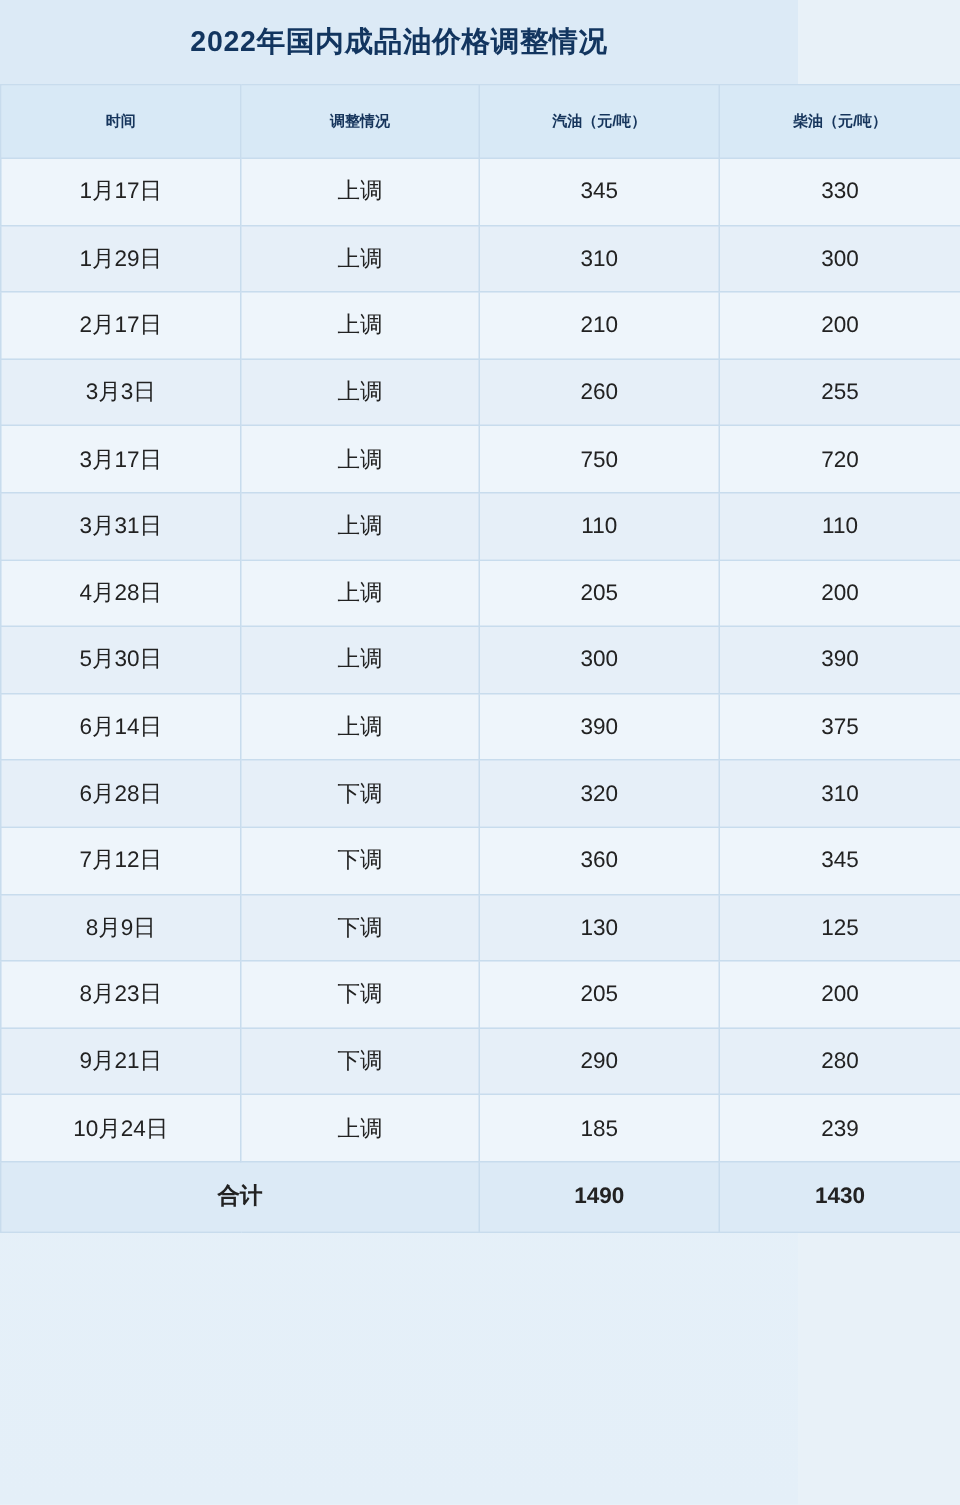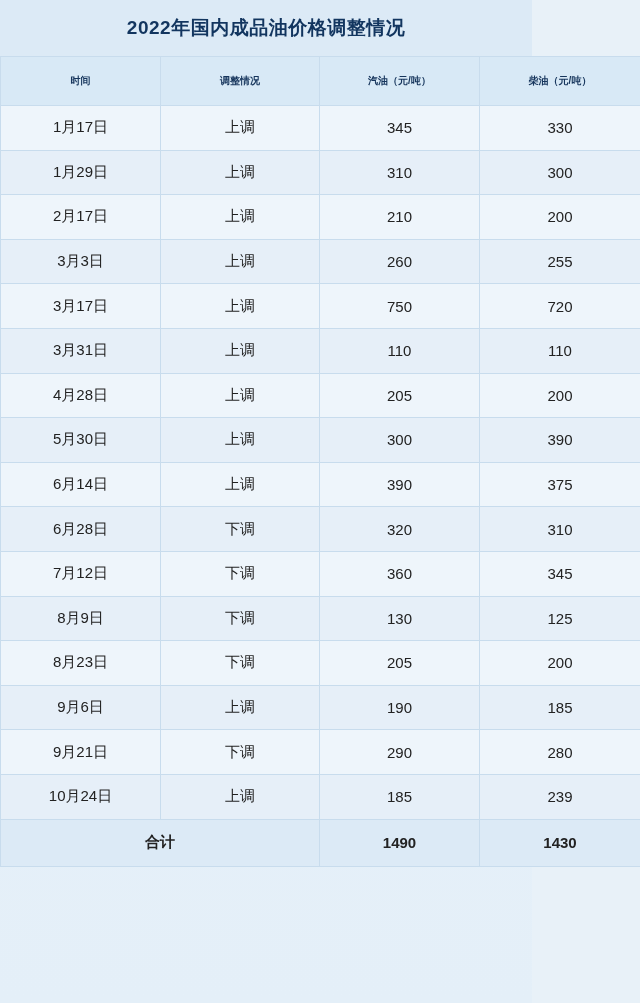--- a/index.html
+++ b/index.html
@@ -177,26 +177,20 @@
           <td class="val-down">130</td>
           <td class="val-down">125</td>
         </tr>
         <tr>
           <td>8月23日</td>
           <td class="val-down">下调</td>
           <td class="val-down">205</td>
           <td class="val-down">200</td>
         </tr>
         <tr>
-          <td>9月6日</td>
-          <td>上调</td>
-          <td>190</td>
-          <td>185</td>
-        </tr>
-        <tr>
           <td>9月21日</td>
           <td class="val-down">下调</td>
           <td class="val-down">290</td>
           <td class="val-down">280</td>
         </tr>
         <tr>
           <td>10月24日</td>
           <td>上调</td>
           <td>185</td>
           <td>239</td>

